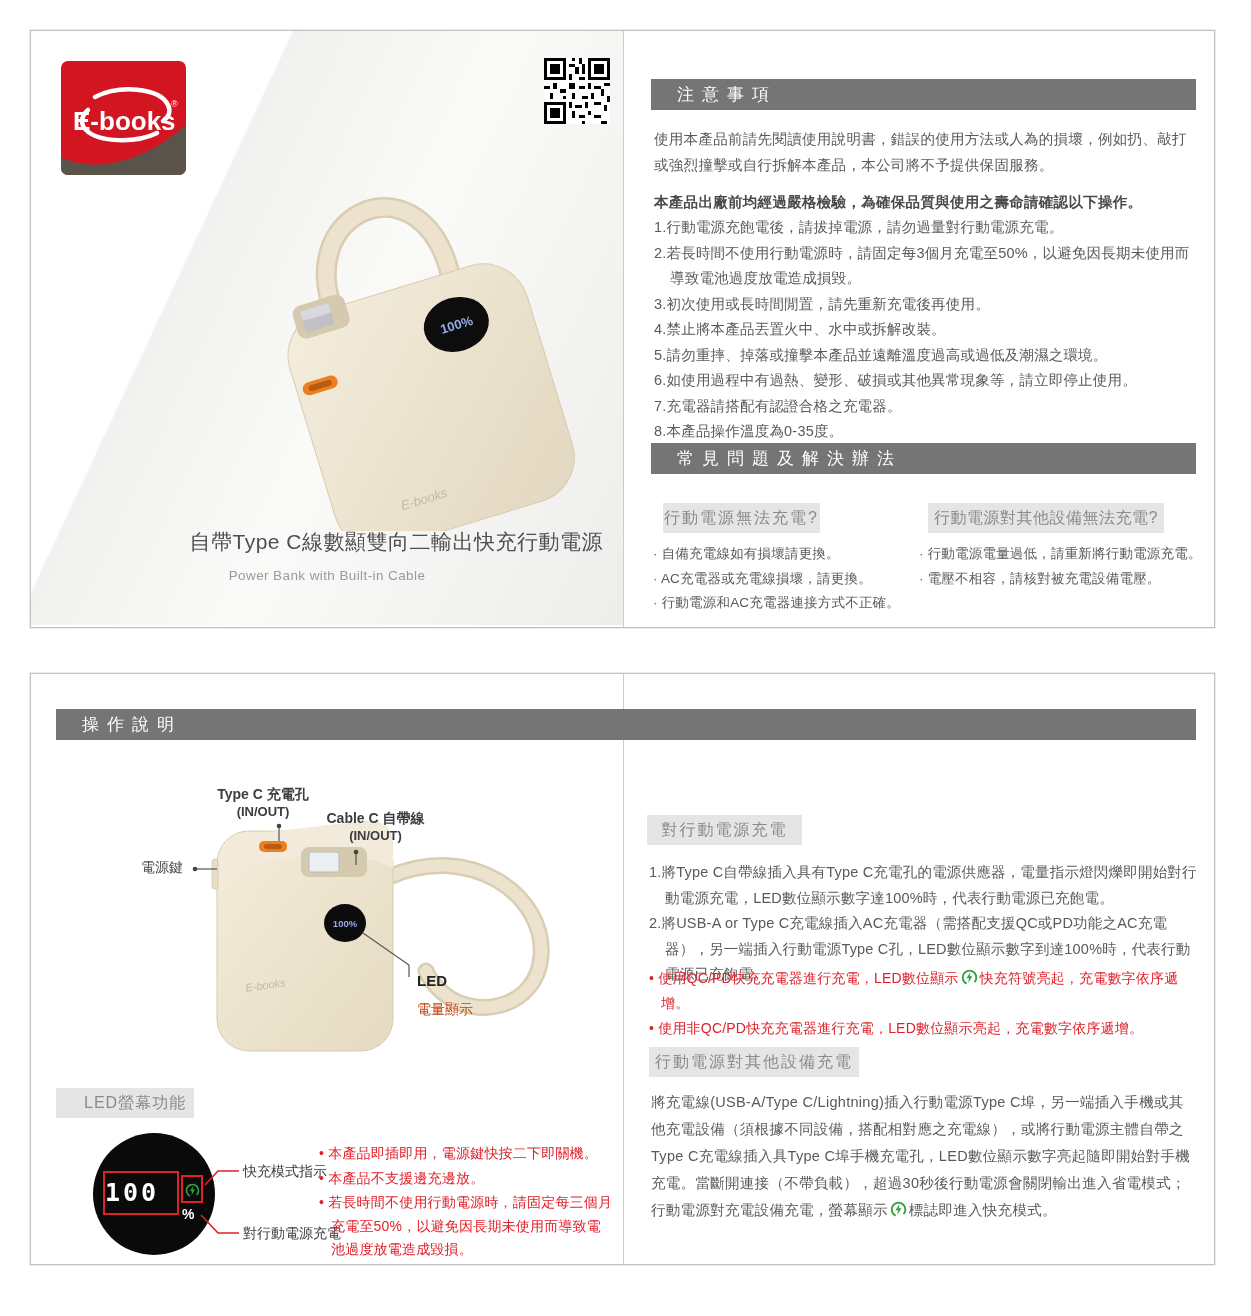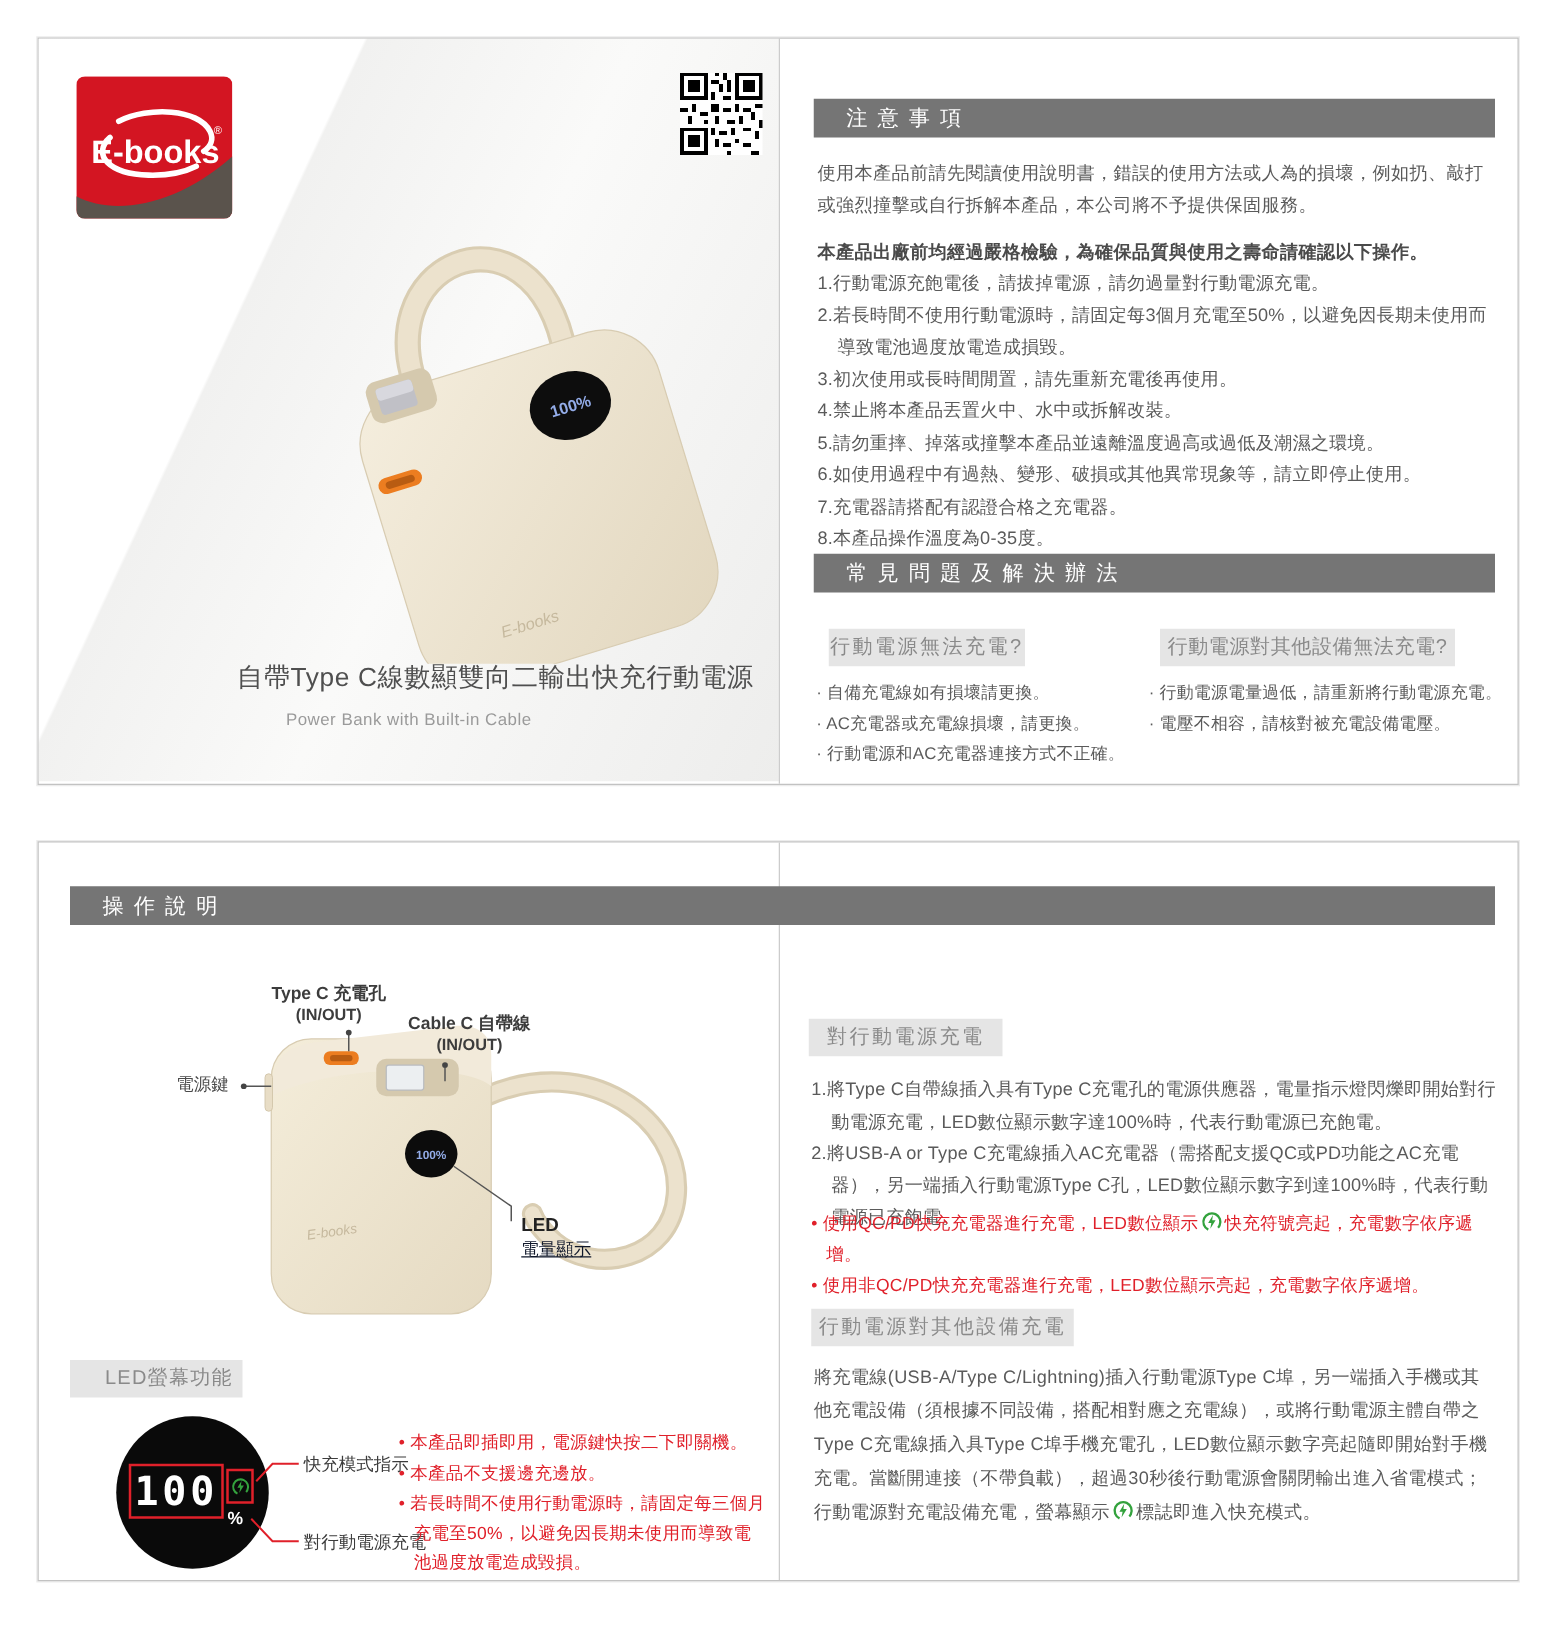--- a/index.html
+++ b/index.html
@@ -26,21 +26,21 @@
   .lbl-plain{position:absolute;font-size:14px;color:#4a4a4a;}
   .qc-icon{display:inline-block;vertical-align:-3px;margin:0 2px;}
   .reg-block{position:absolute;text-align:right;}
   .reg-block .l{font-size:15px;line-height:21px;color:#555;}
   .reg-block .w{font-size:12.5px;line-height:18px;color:#808080;margin-top:3px;}
   .title{position:absolute;width:572px;text-align:right;font-size:21px;color:#4f4f4f;letter-spacing:0.5px;}
   .subtitle{position:absolute;width:592px;text-align:center;font-size:13.5px;color:#9a9a9a;letter-spacing:0.4px;}
   .led-circle{position:absolute;width:122px;height:122px;border-radius:50%;background:#0a0a0a;}
   .red-box{position:absolute;border:2px solid #e0202a;box-sizing:border-box;}
   .led-digits{color:#fff;font-family:"DejaVu Sans Mono",monospace;font-weight:bold;
-              font-size:32px;letter-spacing:3px;text-align:center;line-height:40px;}
+              font-size:25px;letter-spacing:3px;text-align:left;line-height:40px;}
   .led-pct{position:absolute;color:#fff;font-size:14px;font-weight:bold;}
   .backdrop{position:absolute;left:0;top:0;width:592px;height:594px;
             background:linear-gradient(115deg,#ffffff 30%,#f1f1f0 30.3%,#fafaf9 55%,#ededec 100%);}
 </style>
 </head>
 <body>
 
 <div class="panel" style="left:30px;top:30px;width:1183px;height:596px;">
   <div class="backdrop"></div>
   <div class="divider"></div>
@@ -200,21 +200,21 @@
     <div>Type C 充電孔</div>
     <div class="io">(IN/OUT)</div>
   </div>
   <div class="callout" style="left:272px;top:136px;width:145px;">
     <div>Cable C 自帶線</div>
     <div class="io">(IN/OUT)</div>
   </div>
   <div class="lbl-plain" style="left:100px;top:185px;width:62px;text-align:center;">電源鍵</div>
   <div style="position:absolute;left:386px;top:298px;">
     <div style="font-size:15px;font-weight:bold;color:#222;">LED</div>
-    <div style="font-size:14px;color:#0f172a;margin-top:2px;text-decoration:underline;">電量顯示</div>
+    <div style="font-size:14px;color:#c2410c;margin-top:12px;">電量顯示</div>
   </div>
 
   <div class="subhead" style="left:25px;top:414px;width:138px;text-align:left;padding-left:28px;letter-spacing:1px;">LED螢幕功能</div>
 
   <div class="led-circle" style="left:62px;top:459px;"></div>
   <div class="red-box led-digits" style="left:72px;top:497px;width:76px;height:44px;">100</div>
   <div class="red-box" style="left:150px;top:501px;width:22px;height:28px;text-align:center;line-height:26px;"><svg class="qc-icon" width="15" height="15" viewBox="0 0 20 20">
         <circle cx="10" cy="10" r="8" fill="none" stroke="#33a23d" stroke-width="2.2" stroke-dasharray="40 11" transform="rotate(115 10 10)"></circle>
         <path d="M11 3.5 L6.5 11 H9.5 L8.5 16.5 L13.5 8.5 H10.3 Z" fill="#33a23d"></path>
       </svg></div>

